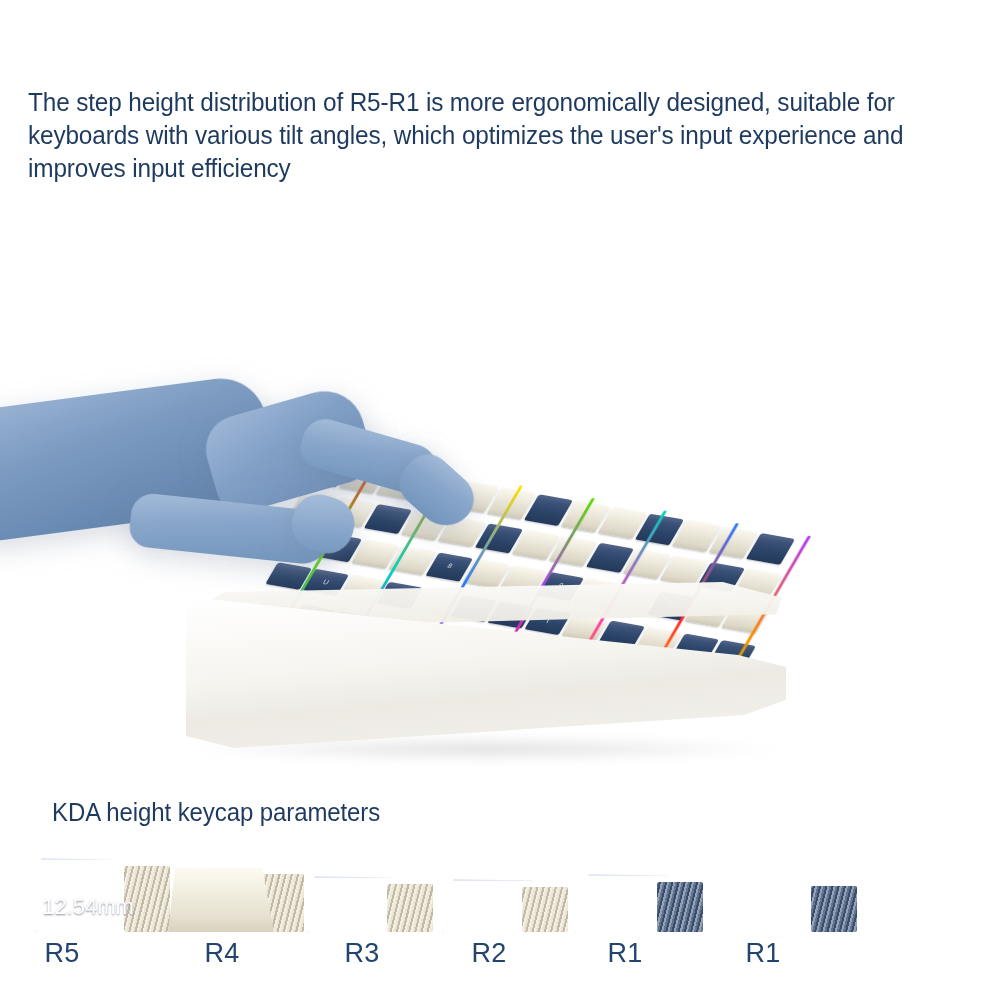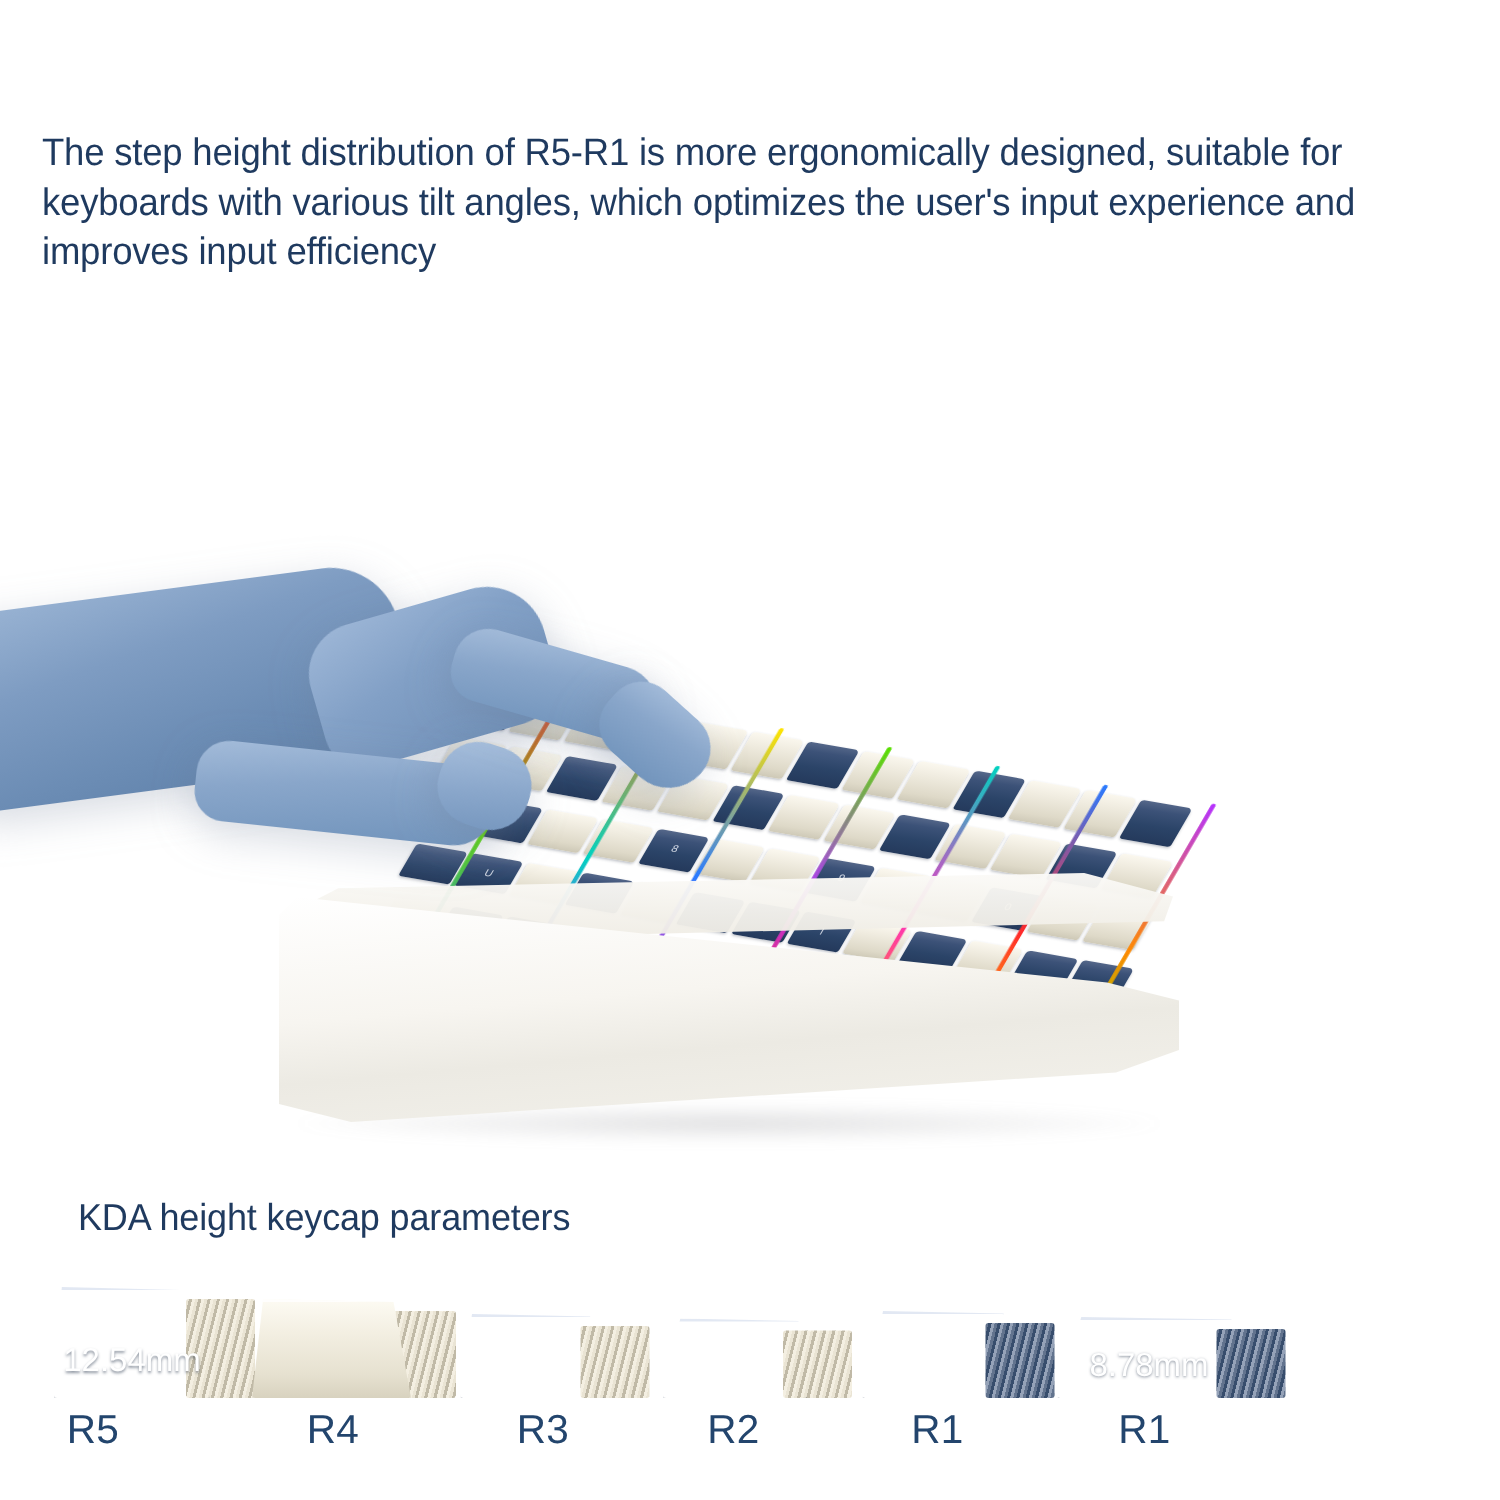--- a/index.html
+++ b/index.html
@@ -412,25 +412,20 @@
     </div>
     <div class="cap-stack" style="left: 522px; width: 46px; height: 45px;"></div>
     <div class="profile-cap" style="left: 442px; width: 96px; height: 53px;">
       <div class="cap-body navy" style="clip-path: polygon(12% 0%, 94% 3%, 100% 100%, 0% 100%);"></div>
     </div>
     <div class="cap-stack dark" style="left: 657px; width: 46px; height: 50px;"></div>
     <div class="profile-cap" style="left: 575px; width: 98px; height: 58px;">
       <div class="cap-body navy" style="clip-path: polygon(14% 0%, 96% 3%, 100% 100%, 0% 100%);"></div>
     </div>
     <div class="cap-stack dark" style="left: 811px; width: 46px; height: 46px;"></div>
-    <div class="profile-cap" style="left: 705px; width: 122px; height: 54px;">
-      <div class="cap-body navy" style="clip-path: polygon(13% 0%, 95% 3%, 100% 100%, 0% 100%);">
-        <span class="cap-mm">8.78mm</span>
-      </div>
-    </div>
   </div>
 
 <div id="row-labels">
     <div class="row-label" style="left: 62px;">R5</div>
     <div class="row-label" style="left: 222px;">R4</div>
     <div class="row-label" style="left: 362px;">R3</div>
     <div class="row-label" style="left: 489px;">R2</div>
     <div class="row-label" style="left: 625px;">R1</div>
     <div class="row-label" style="left: 763px;">R1</div>
   </div>

